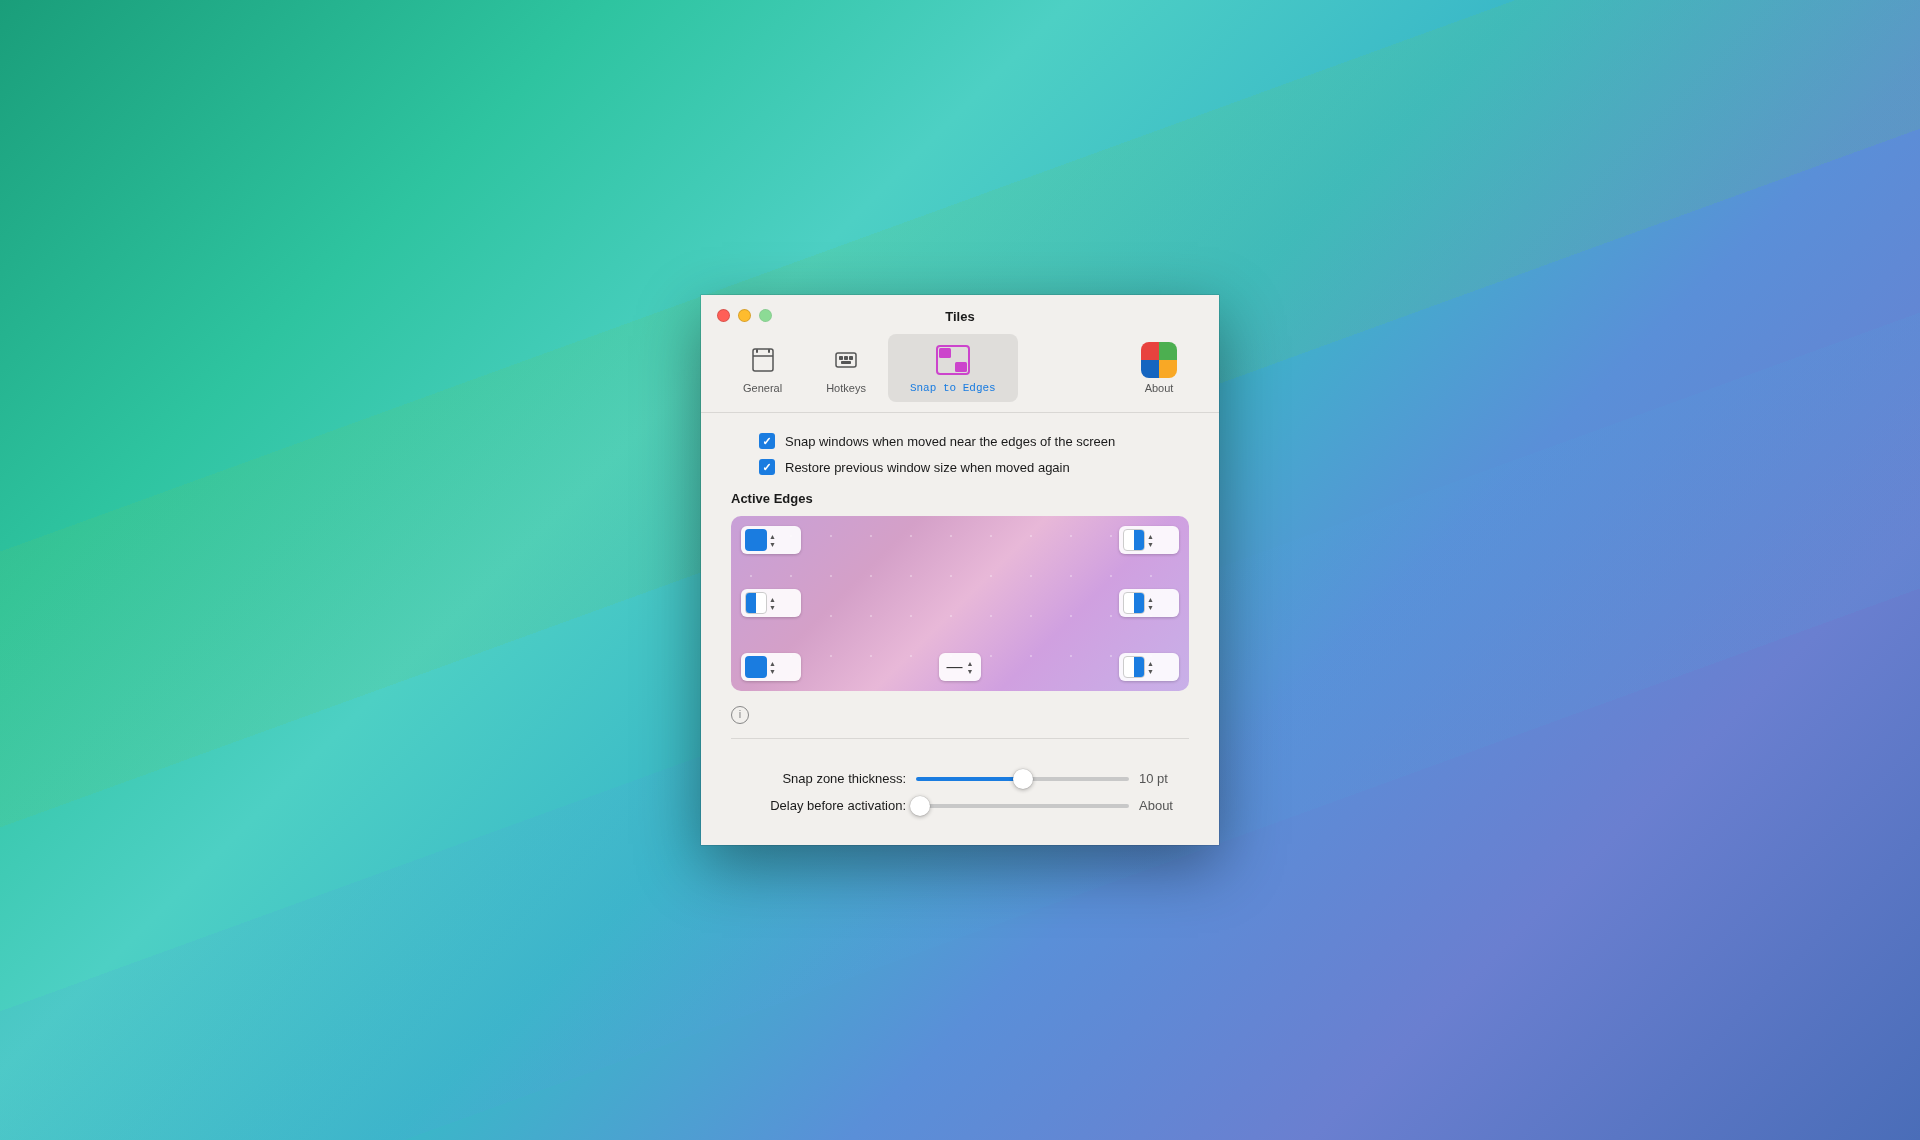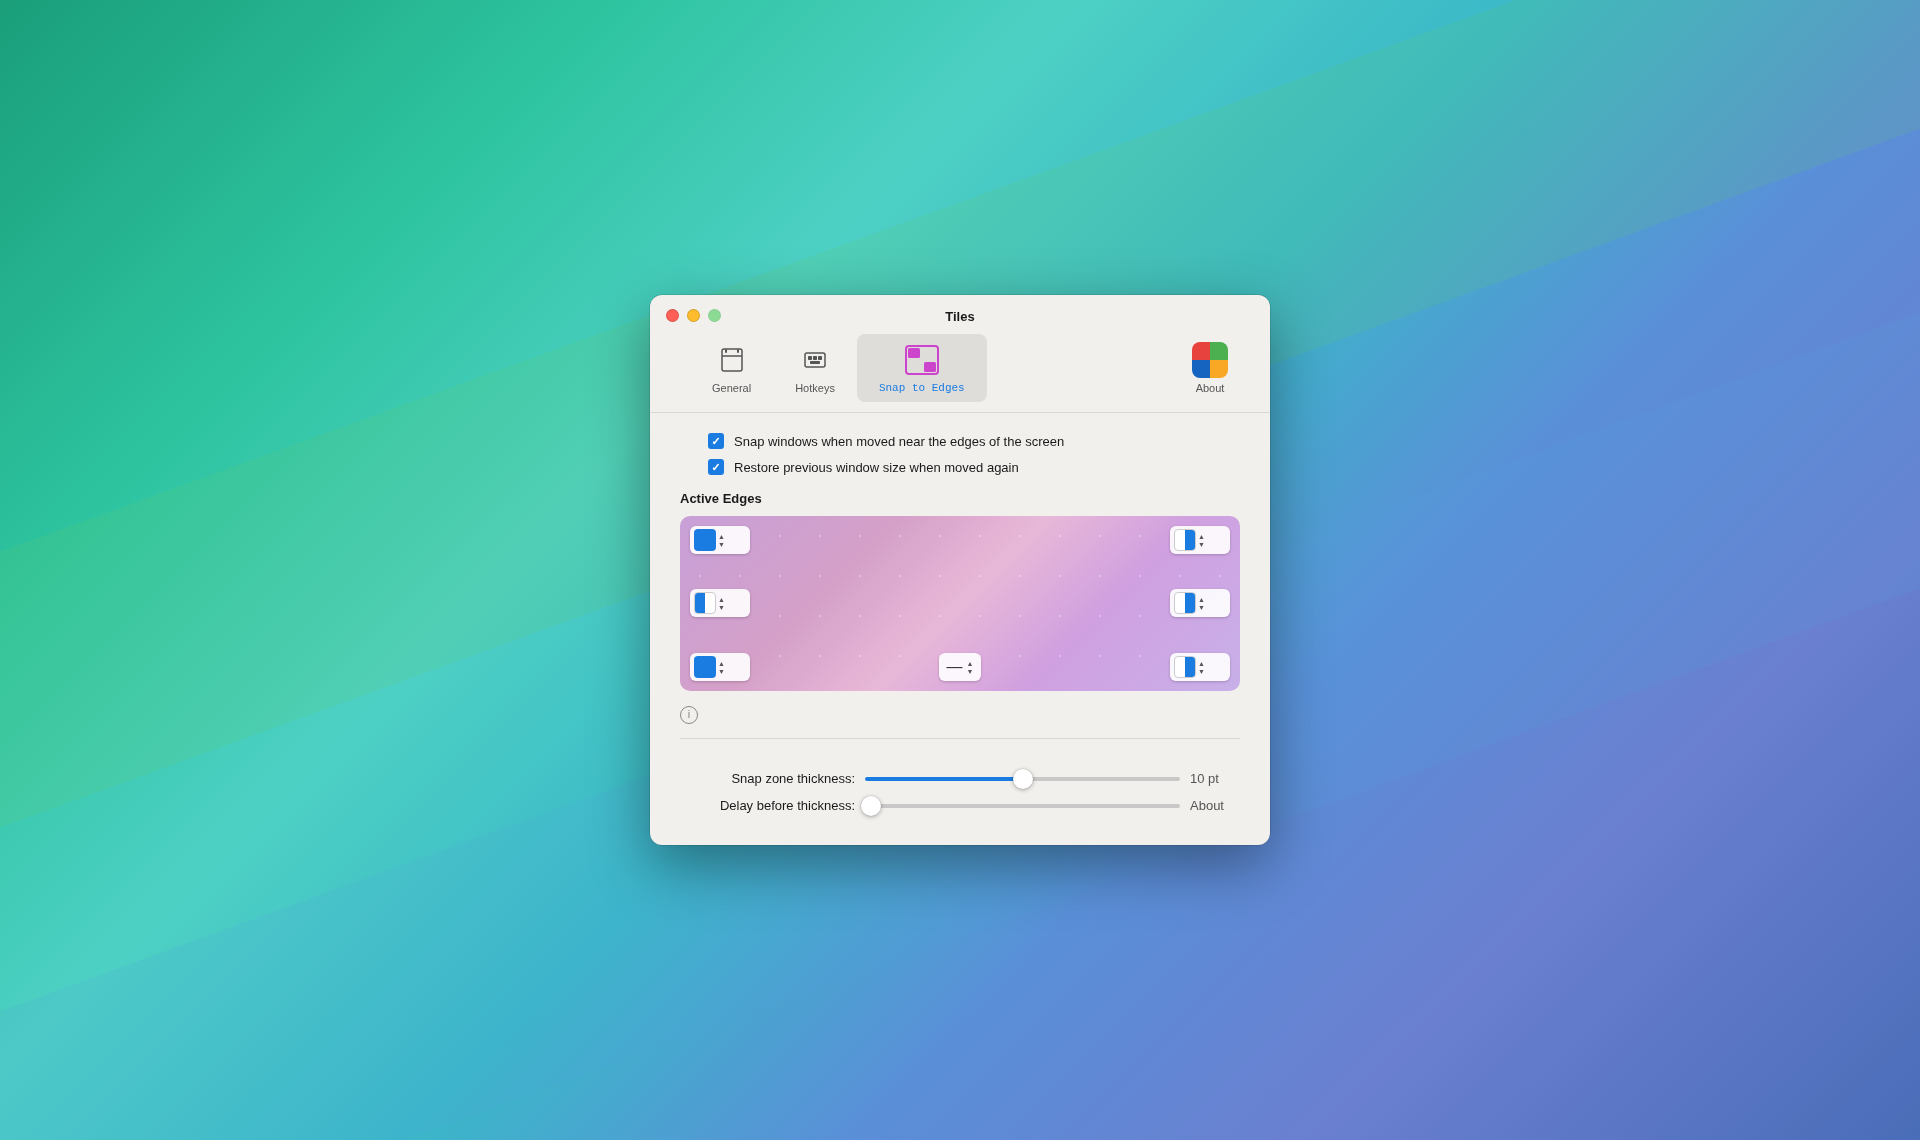--- a/index.html
+++ b/index.html
@@ -28,23 +28,23 @@
         transparent 45%,
         transparent 55%,
         rgba(80, 160, 220, 0.15) 55%,
         rgba(80, 160, 220, 0.15) 70%,
         transparent 70%
       );
       pointer-events: none;
     }
 
     .window {
-      width: 620px;
+      width: 518px;
       background: #f2f0ed;
-      border-radius: 12px;
+      border-radius: 0;
       box-shadow: 0 20px 60px rgba(0,0,0,0.4), 0 0 0 0.5px rgba(0,0,0,0.2);
       position: relative;
       z-index: 10;
     }
 
     
     .titlebar {
       display: flex;
       align-items: center;
       justify-content: center;
@@ -77,21 +77,20 @@
       color: #1a1a1a;
       text-align: center;
     }
 
     
     .toolbar {
       display: flex;
       align-items: flex-start;
       justify-content: space-between;
       padding: 10px 20px 0;
-      margin-left: 20px;
     }
 
     .toolbar-tabs {
       display: flex;
       gap: 0;
     }
 
     .tab {
       display: flex;
       flex-direction: column;
@@ -551,21 +550,21 @@
 
       <div class="slider-row">
         <span class="slider-label">Snap zone thickness:</span>
         <div class="slider-track blue-fill" style="position:relative;">
           <div class="slider-thumb" style="left: calc(50% - 10px);"></div>
         </div>
         <span class="slider-value">10 pt</span>
       </div>
 
       <div class="slider-row">
-        <span class="slider-label">Delay before thickness:</span>
+        <span class="slider-label">Delay before activation:</span>
         <div class="slider-track gray-fill" style="position:relative;">
           <div class="slider-thumb" style="left: calc(2% - 10px);"></div>
         </div>
         <span class="slider-value">About</span>
       </div>
     </div>
   </div>
 </div>
 
 </body></html>

